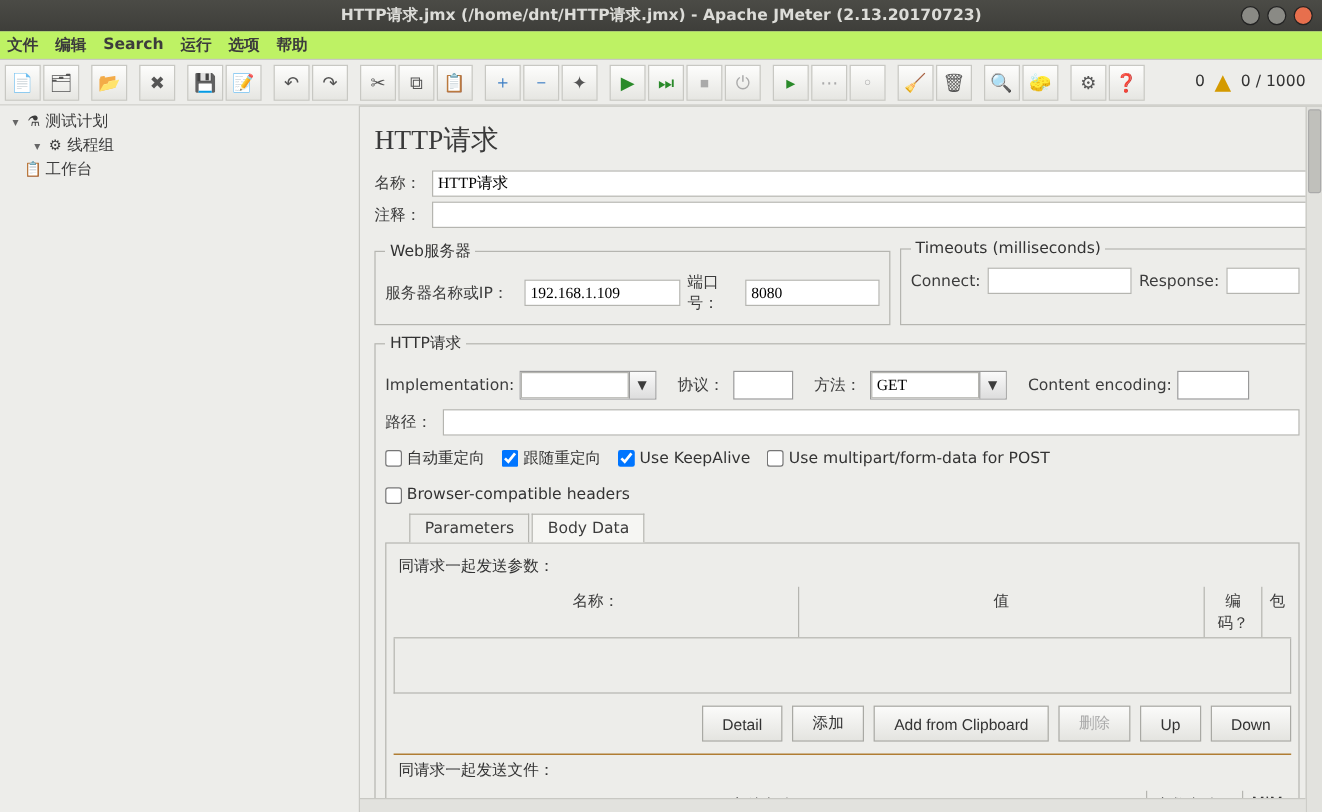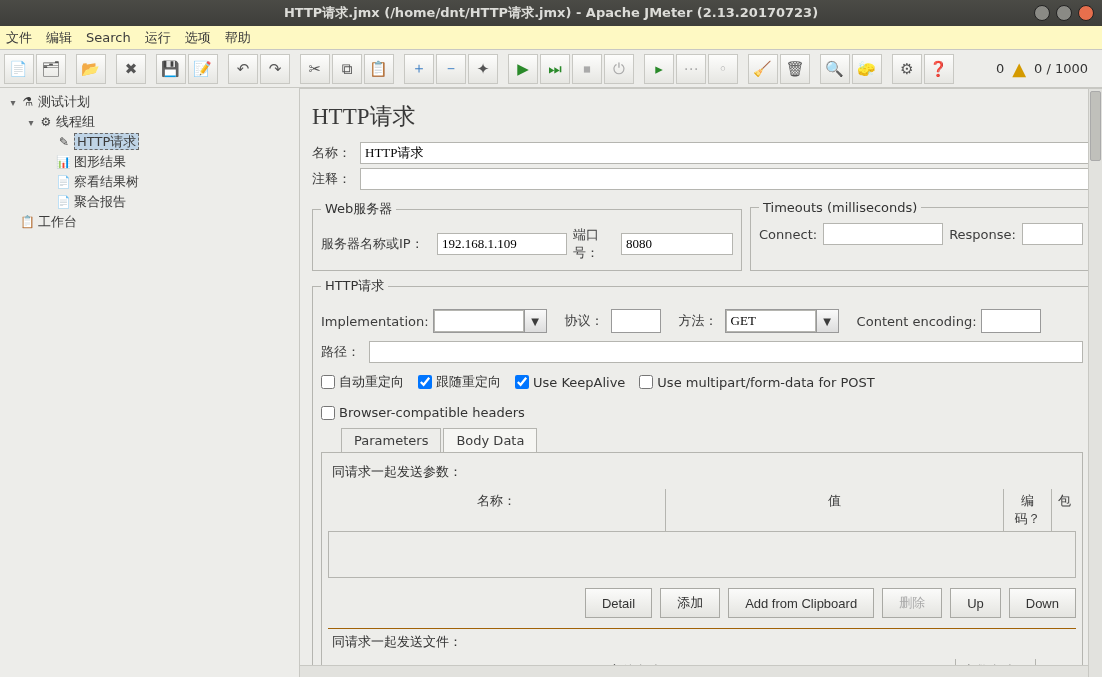--- a/index.html
+++ b/index.html
@@ -2,21 +2,21 @@
 <html><head>
 <meta charset="utf-8">
 <style>
 * { box-sizing: border-box; margin: 0; padding: 0; }
 body { font-family: "DejaVu Sans", sans-serif; font-size: 13px; background: #ededea; color: #3c3c3c; width: 1102px; height: 677px; overflow: hidden; }
 .titlebar { height: 26px; background: linear-gradient(#4b4b46,#3e3e3a); color: #dcdcd8; font-weight: bold; display: flex; align-items: center; padding: 0 8px; position: relative; }
 .titlebar .title { flex: 1; text-align: center; font-size: 13px; }
 .win-controls { display: flex; gap: 6px; position: absolute; right: 8px; }
 .win-btn { width: 16px; height: 16px; border-radius: 50%; border: 1px solid #222; }
 .min { background: #8a8a85; } .max { background: #8a8a85; } .close { background: #e76f4d; }
-.menubar { height: 24px; background: #fef9c3; display: flex; align-items: center; padding: 0 6px; gap: 14px; border-bottom: 1px solid #c8c8c3; }
+.menubar { height: 24px; background: #bef264; display: flex; align-items: center; padding: 0 6px; gap: 14px; border-bottom: 1px solid #c8c8c3; font-weight: bold; }
 .menubar span { cursor: default; }
 .toolbar { height: 38px; background: #ededea; border-bottom: 1px solid #c8c8c3; display: flex; align-items: center; padding: 2px 4px; gap: 2px; }
 .tbtn { width: 30px; height: 30px; border: 1px solid #c8c8c3; background: linear-gradient(#fdfdfc,#e6e6e2); display: flex; align-items: center; justify-content: center; font-size: 15px; color: #555; }
 .tbtn.sep { width: 6px; border: none; background: none; }
 .toolbar .counter { margin-left: auto; display: flex; align-items: center; gap: 8px; padding-right: 10px; font-size: 13px; color: #333; }
 .warn { color: #d49a00; font-size: 18px; }
 .main { display: flex; height: 589px; }
 .sidebar { width: 300px; border-right: 1px solid #c8c8c3; background: #ededea; padding: 4px 2px; }
 .tree ul { list-style: none; padding-left: 18px; }
 .tree > ul { padding-left: 4px; }
@@ -122,26 +122,20 @@
     <span>0 / 1000</span>
   </div>
 </div>
 
 <div class="main">
   <div class="sidebar tree">
     <ul>
       <li><span class="toggle">▾</span><span class="ticon">⚗</span><span>测试计划</span>
         <ul>
           <li><span class="toggle">▾</span><span class="ticon">⚙</span><span>线程组</span>
-            <ul>
-              <li><span class="toggle"></span><span class="ticon">✎</span><span class="sel">HTTP请求</span></li>
-              <li><span class="toggle"></span><span class="ticon">📊</span><span>图形结果</span></li>
-              <li><span class="toggle"></span><span class="ticon">📄</span><span>察看结果树</span></li>
-              <li><span class="toggle"></span><span class="ticon">📄</span><span>聚合报告</span></li>
-            </ul>
           </li>
         </ul>
       </li>
       <li><span class="toggle"></span><span class="ticon">📋</span><span>工作台</span></li>
     </ul>
   </div>
 
   <div class="content">
     <div class="content-inner">
     <h2 class="panel-title">HTTP请求</h2>

